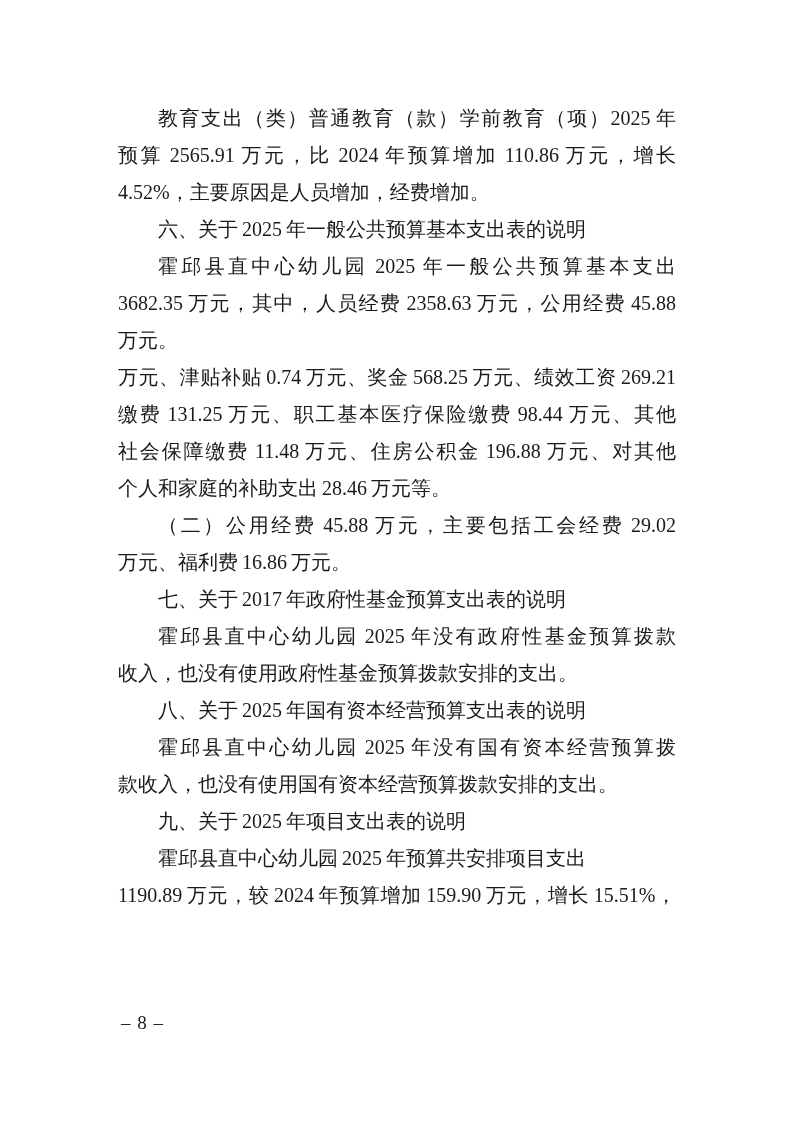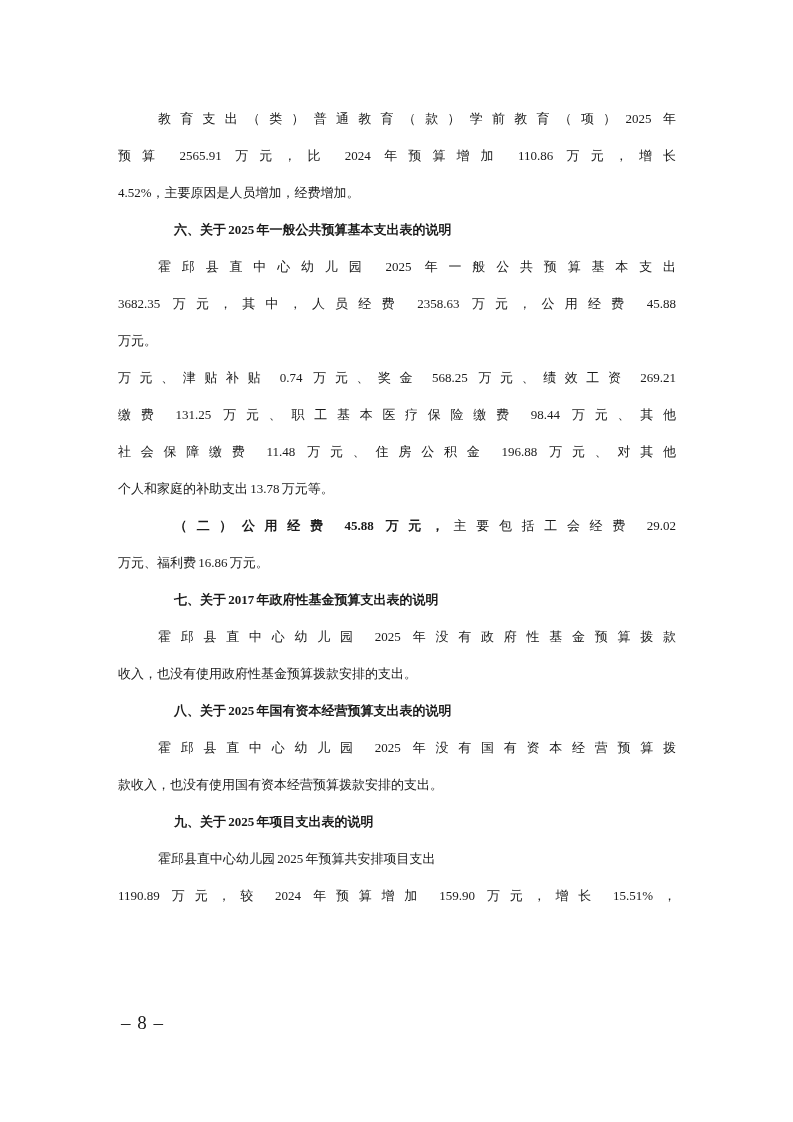--- a/index.html
+++ b/index.html
@@ -18,43 +18,42 @@
     background: #ffffff;
     color: #1a1a1a;
     font-family: "Liberation Serif", "DejaVu Serif", serif;
     overflow: hidden;
   }
   .content {
     position: absolute;
     left: 118px;
     top: 100px;
     width: 558px;
-    font-size: 13px;
+    font-size: 20px;
     line-height: 37px;
     word-spacing: -1px;
   }
   .line {
     height: 37px;
     overflow: hidden;
     text-align: justify;
     text-align-last: left;
     white-space: normal;
   }
   .line.justify {
     text-align-last: justify;
   }
   .line.indent {
     text-indent: 40px;
   }
   .line.heading {
     font-weight: bold;
   }
   .bold-run {
-    font-weight: bold;
-    margin-left: 16px;
+    font-weight: normal;
   }
   .footer {
     position: absolute;
     left: 121px;
     top: 1012px;
     font-size: 19px;
     letter-spacing: 1px;
     color: #1a1a1a;
   }
 </style>
@@ -66,21 +65,21 @@
       <div class="line indent justify"><span class="text-run">教育支出（类）普通教育（款）学前教育（项）2025 年</span></div>
       <div class="line justify"><span class="text-run">预算 2565.91 万元，比 2024 年预算增加 110.86 万元，增长</span></div>
       <div class="line"><span class="text-run">4.52%，主要原因是人员增加，经费增加。</span></div>
       <div class="line heading indent"><span class="bold-run">六、关于 2025 年一般公共预算基本支出表的说明</span></div>
       <div class="line indent justify"><span class="text-run">霍邱县直中心幼儿园 2025 年一般公共预算基本支出</span></div>
       <div class="line justify"><span class="text-run">3682.35 万元，其中，人员经费 2358.63 万元，公用经费 45.88</span></div>
       <div class="line"><span class="text-run">万元。</span></div>
       <div class="line justify"><span class="text-run">万元、津贴补贴 0.74 万元、奖金 568.25 万元、绩效工资 269.21</span></div>
       <div class="line justify"><span class="text-run">缴费 131.25 万元、职工基本医疗保险缴费 98.44 万元、其他</span></div>
       <div class="line justify"><span class="text-run">社会保障缴费 11.48 万元、住房公积金 196.88 万元、对其他</span></div>
-      <div class="line"><span class="text-run">个人和家庭的补助支出 13.78 万元等。</span></div>
+      <div class="line"><span class="text-run">个人和家庭的补助支出 28.46 万元等。</span></div>
       <div class="line indent justify"><span class="bold-run">（二）公用经费 45.88 万元，</span><span class="text-run">主要包括工会经费 29.02</span></div>
       <div class="line"><span class="text-run">万元、福利费 16.86 万元。</span></div>
       <div class="line heading indent"><span class="bold-run">七、关于 2017 年政府性基金预算支出表的说明</span></div>
       <div class="line indent justify"><span class="text-run">霍邱县直中心幼儿园 2025 年没有政府性基金预算拨款</span></div>
       <div class="line"><span class="text-run">收入，也没有使用政府性基金预算拨款安排的支出。</span></div>
       <div class="line heading indent"><span class="bold-run">八、关于 2025 年国有资本经营预算支出表的说明</span></div>
       <div class="line indent justify"><span class="text-run">霍邱县直中心幼儿园 2025 年没有国有资本经营预算拨</span></div>
       <div class="line"><span class="text-run">款收入，也没有使用国有资本经营预算拨款安排的支出。</span></div>
       <div class="line heading indent"><span class="bold-run">九、关于 2025 年项目支出表的说明</span></div>
       <div class="line indent"><span class="text-run">霍邱县直中心幼儿园 2025 年预算共安排项目支出</span></div>

